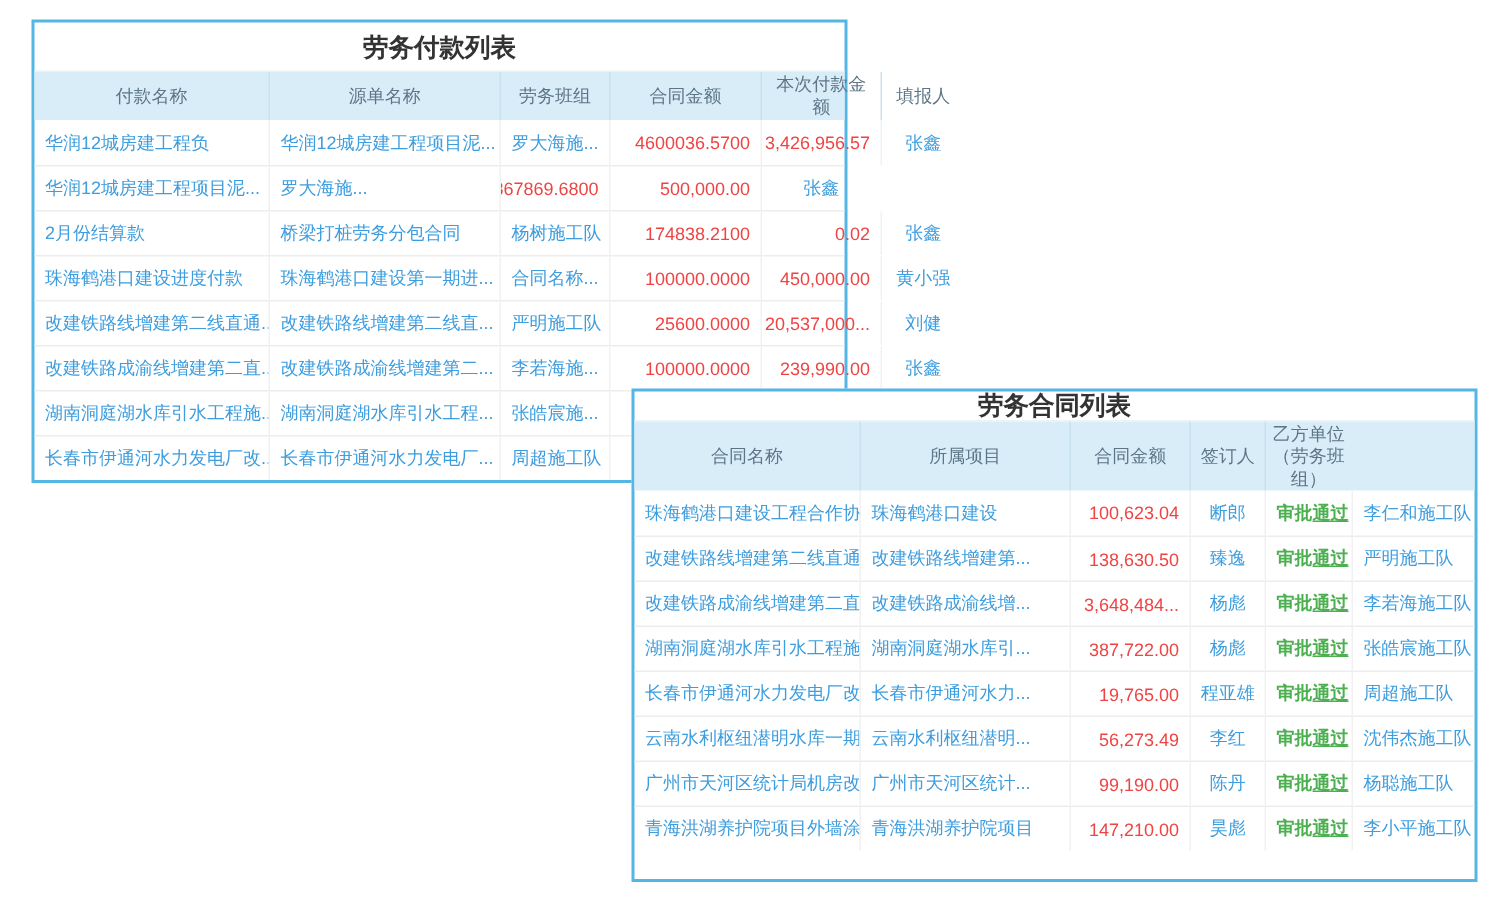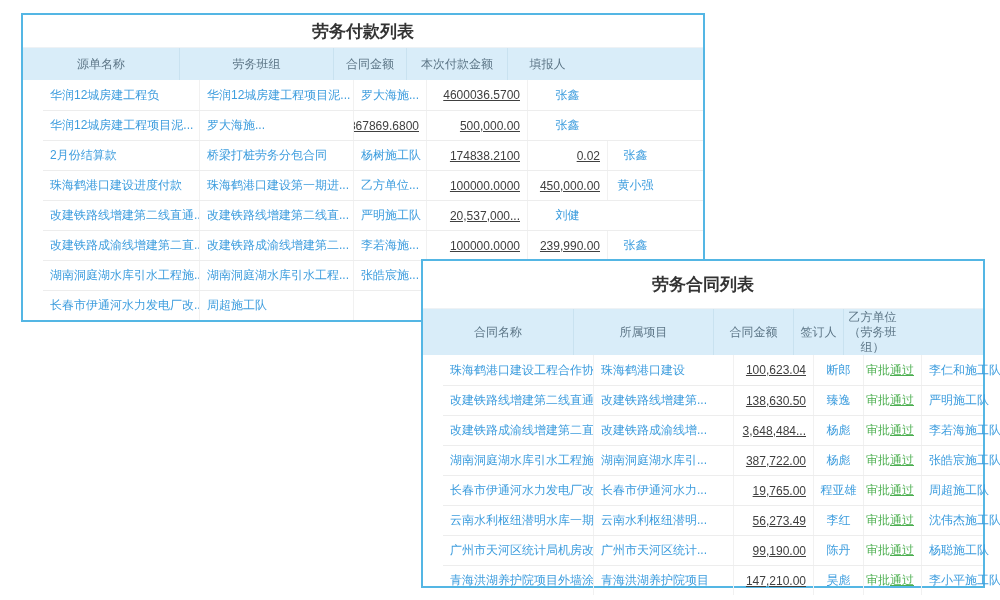--- a/index.html
+++ b/index.html
@@ -5,104 +5,107 @@
   html,body{margin:0;padding:0;}
   body{
     width:1000px;height:600px;position:relative;background:#ffffff;
     font-family:"Liberation Sans","DejaVu Sans",sans-serif;
     overflow:hidden;
   }
   .panel{
     position:absolute;background:#ffffff;box-sizing:border-box;
     border:2px solid var(--border,#54b6e4);
   }
-  .panel-payments{left:21px;top:13px;width:684px;height:309px;z-index:1;}
+  .panel-payments{left:21px;top:13px;width:544px;height:309px;z-index:1;}
   .panel-contracts{left:421px;top:259px;width:564px;height:329px;z-index:2;}
   .panel-title{
     text-align:center;font-weight:bold;color:var(--title,#333);
     font-size:17px;display:flex;align-items:center;justify-content:center;
     border-bottom:1px solid #eef2f5;box-sizing:border-box;
   }
   .panel-payments .panel-title{height:33px;}
-  .panel-contracts .panel-title{height:48px;}
+  .panel-contracts .panel-title{height:20px;}
   .thead{display:grid;background:var(--header_bg,#d9edf9);box-sizing:border-box;}
   .panel-payments .thead{height:32px;grid-template-columns:156px 154px 73px 101px 80px 56px;}
   .panel-contracts .thead{height:46px;grid-template-columns:150px 140px 80px 50px 58px 82px;}
   .th{
     font-size:12px;color:var(--header_text,#5d7687);
     display:flex;align-items:center;justify-content:center;text-align:center;
     padding:0 4px;border-left:1px solid #c9e2f0;box-sizing:border-box;
     line-height:15px;overflow:hidden;
   }
   .th:first-child{border-left:none;}
-  .tbody{display:block;padding-left:20px;}
+  .tbody{display:block;}
   .tr{display:grid;height:30px;border-top:1px solid var(--divider,#ededed);box-sizing:border-box;}
   .tr:first-child{border-top:none;}
   .panel-payments .tr{grid-template-columns:156px 154px 73px 101px 80px 56px;}
   .panel-contracts .tr{grid-template-columns:150px 140px 80px 50px 58px 82px;}
   .td{
     font-size:12px;color:var(--text,#4a4a4a);
     display:flex;align-items:center;padding:0 7px;
     overflow:hidden;white-space:nowrap;
     border-left:1px solid #f1f1f1;box-sizing:border-box;
   }
   .td:first-child{border-left:none;}
   .td.link{color:var(--link,#3d9dde);}
-  .td.num{justify-content:flex-end;color:#404040;text-decoration:underline;}
+  .td.num{justify-content:flex-end;color:#ef4444;}
   .td.center{justify-content:center;padding:0 2px;}
-  .td.status{color:var(--status,#4caf50);justify-content:flex-start;padding:0 2px;}
+  .td.status{color:var(--status,#4caf50);justify-content:flex-end;padding:0 2px;font-weight:bold;}
   .td.status .ul{text-decoration:underline;}
 </style>
 </head>
 <body>
 
 <div class="panel panel-payments">
   <div class="panel-title">劳务付款列表</div>
   <div class="thead">
+      <div class="th">付款名称</div>
       <div class="th">源单名称</div>
       <div class="th">劳务班组</div>
       <div class="th">合同金额</div>
       <div class="th">本次付款金额</div>
       <div class="th">填报人</div>
     </div>
   <div class="tbody">
       <div class="tr">
         <div class="td link">华润12城房建工程负</div>
         <div class="td link">华润12城房建工程项目泥...</div>
         <div class="td link">罗大海施...</div>
         <div class="td num">4600036.5700</div>
+        <div class="td num">3,426,956.57</div>
         <div class="td link center">张鑫</div>
       </div>
       <div class="tr">
         <div class="td link">华润12城房建工程项目泥...</div>
         <div class="td link">罗大海施...</div>
         <div class="td num">6867869.6800</div>
         <div class="td num">500,000.00</div>
         <div class="td link center">张鑫</div>
       </div>
       <div class="tr">
         <div class="td link">2月份结算款</div>
         <div class="td link">桥梁打桩劳务分包合同</div>
         <div class="td link">杨树施工队</div>
         <div class="td num">174838.2100</div>
         <div class="td num">0.02</div>
         <div class="td link center">张鑫</div>
       </div>
       <div class="tr">
         <div class="td link">珠海鹤港口建设进度付款</div>
         <div class="td link">珠海鹤港口建设第一期进...</div>
-        <div class="td link">乙方单位...</div>
+        <div class="td link">合同名称...</div>
         <div class="td num">100000.0000</div>
         <div class="td num">450,000.00</div>
         <div class="td link center">黄小强</div>
       </div>
       <div class="tr">
         <div class="td link">改建铁路线增建第二线直通...</div>
         <div class="td link">改建铁路线增建第二线直...</div>
         <div class="td link">严明施工队</div>
+        <div class="td num">25600.0000</div>
         <div class="td num">20,537,000...</div>
         <div class="td link center">刘健</div>
       </div>
       <div class="tr">
         <div class="td link">改建铁路成渝线增建第二直...</div>
         <div class="td link">改建铁路成渝线增建第二...</div>
         <div class="td link">李若海施...</div>
         <div class="td num">100000.0000</div>
         <div class="td num">239,990.00</div>
         <div class="td link center">张鑫</div>
@@ -110,20 +113,21 @@
       <div class="tr">
         <div class="td link">湖南洞庭湖水库引水工程施...</div>
         <div class="td link">湖南洞庭湖水库引水工程...</div>
         <div class="td link">张皓宸施...</div>
         <div class="td num"></div>
         <div class="td num"></div>
         <div class="td link center"></div>
       </div>
       <div class="tr">
         <div class="td link">长春市伊通河水力发电厂改...</div>
+        <div class="td link">长春市伊通河水力发电厂...</div>
         <div class="td link">周超施工队</div>
         <div class="td num"></div>
         <div class="td num"></div>
         <div class="td link center"></div>
       </div>
     </div>
 </div>
 
 <div class="panel panel-contracts">
   <div class="panel-title">劳务合同列表</div>

